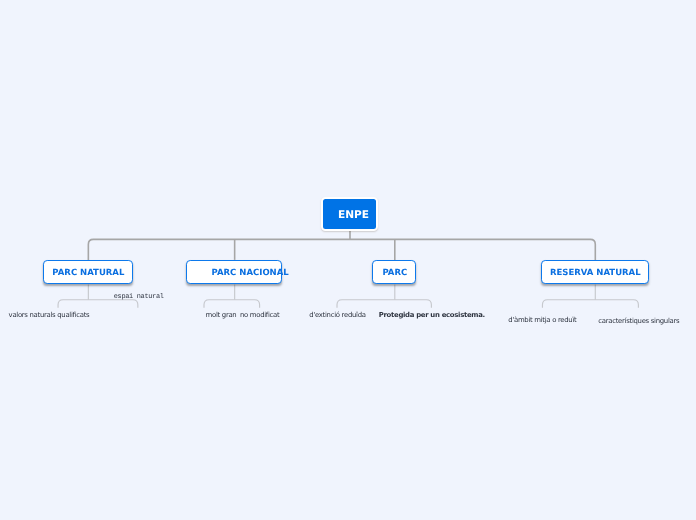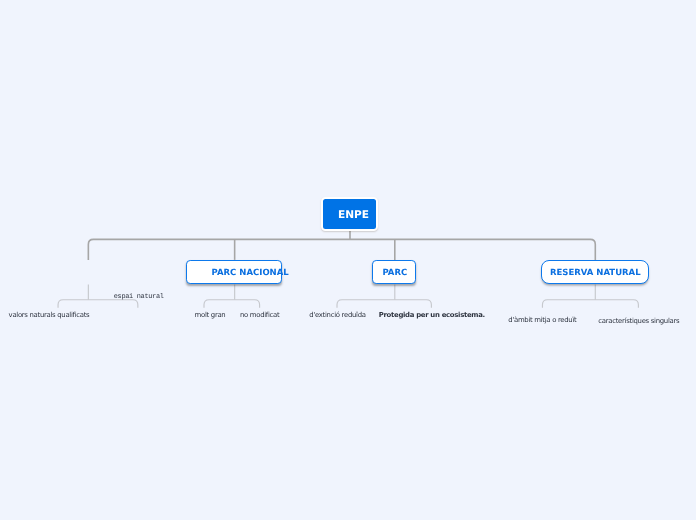--- a/index.html
+++ b/index.html
@@ -95,32 +95,35 @@
       <path d="M337 307.8 V304.7 Q337 299.7 342 299.7 H426.4 Q431.4 299.7 431.4 304.7 V307.8"></path>
       <path d="M595.3 284.6 V299.7"></path>
       <path d="M542.45 307.8 V304.7 Q542.45 299.7 547.45 299.7 H633.4 Q638.4 299.7 638.4 304.7 V307.8"></path>
     </g>
   </svg>
 
   <div class="node root-node" style="left:320.7px; top:197.2px; width:57.7px; height:33.4px;">
     <span>ENPE</span>
   </div>
 
+  <div class="node branch-node" style="left:42.7px; top:259.9px; width:90.3px; height:23.7px;">
+    <span>PARC NATURAL</span>
+  </div>
   <div class="node branch-node" style="left:186.2px; top:259.9px; width:95.9px; height:23.7px;padding-left:32px;">
     <span>PARC NACIONAL</span>
   </div>
   <div class="node branch-node" style="left:372.4px; top:259.9px; width:43.8px; height:23.7px;">
     <span>PARC</span>
   </div>
-  <div class="node branch-node" style="left:540.6px; top:259.9px; width:108.4px; height:23.7px;border-radius:8px;">
+  <div class="node branch-node" style="left:540.6px; top:259.9px; width:108.4px; height:23.7px;">
     <span>RESERVA NATURAL</span>
   </div>
 
   <div class="leaf-node" style="left:49px; top:311px;">valors naturals qualificats</div>
   <div class="leaf-node" style="left:138.7px; top:293px;font-family:Liberation Mono, monospace;">espai natural</div>
-  <div class="leaf-node" style="left:188px; top:311px;padding-left:44px;">molt gran</div>
+  <div class="leaf-node" style="left:199px; top:311px;padding-left:44px;">molt gran</div>
   <div class="leaf-node" style="left:259.7px; top:311px;">no modificat</div>
   <div class="leaf-node" style="left:337.5px; top:311px;">d'extinció reduïda</div>
   <div class="leaf-node" style="left:431.8px; top:311px;font-weight:bold;">Protegida per un ecosistema.</div>
   <div class="leaf-node" style="left:542.4px; top:316px;">d'àmbit mitja o reduït</div>
   <div class="leaf-node" style="left:638.8px; top:311px;margin-top:6px;">característiques singulars</div>
 
 </div>
 
 </body></html>

